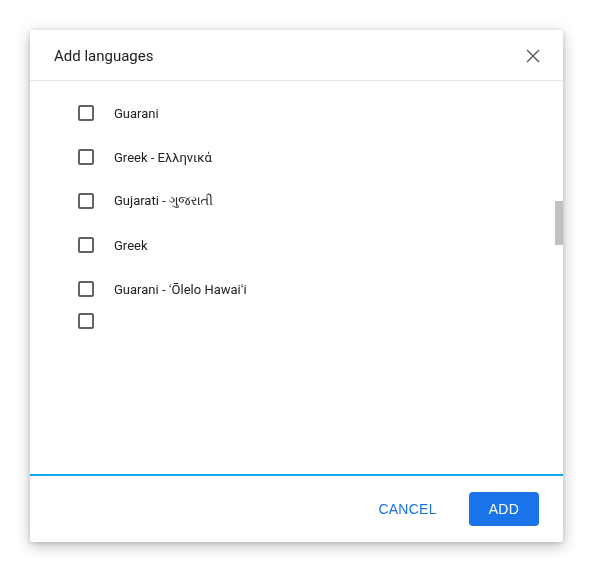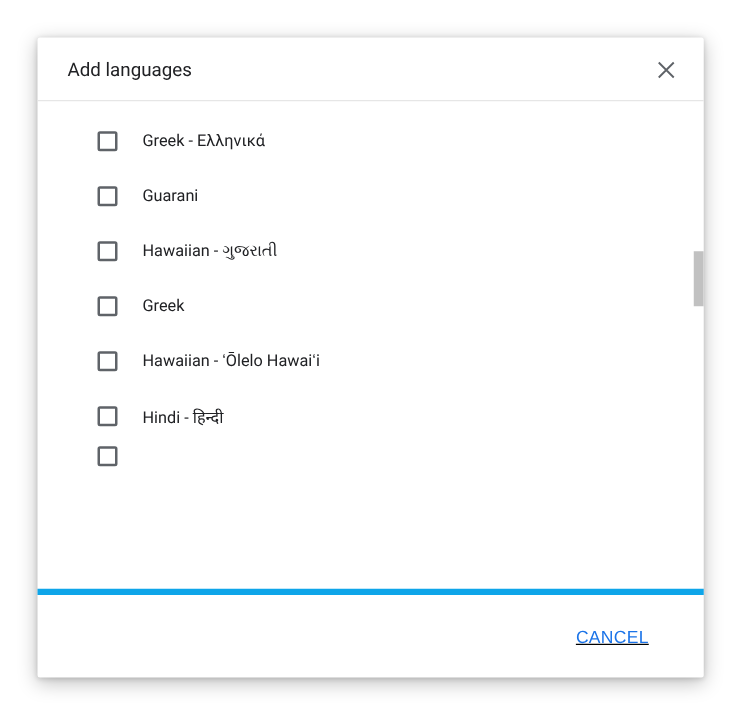--- a/index.html
+++ b/index.html
@@ -117,22 +117,21 @@
     height: 44px;
     background: #c1c1c1;
     border-radius: 0;
   }
   .dialog-footer {
     display: flex;
     justify-content: flex-end;
     align-items: center;
     padding: 16px 24px;
     gap: 12px;
-    border-top: 5px solid #0ea5e9;
-    text-decoration: underline;
+    border-top: 2px solid #0ea5e9;
   }
   .btn {
     font-size: 14px;
     font-weight: 500;
     letter-spacing: 0.25px;
     padding: 9px 20px;
     border-radius: 4px;
     cursor: pointer;
     border: none;
     background: transparent;
@@ -159,47 +158,44 @@
       <svg width="14" height="14" viewBox="0 0 14 14">
         <path d="M1 1 L13 13 M13 1 L1 13" stroke="#5f6368" stroke-width="1.5" fill="none"></path>
       </svg>
     </div>
   </div>
 
   <div class="dialog-body">
     <div class="list" id="lang-list">
         <div class="item">
           <div class="checkbox"></div>
+          <span class="item-label">Guarani</span>
+        </div>
+        <div class="item">
+          <div class="checkbox"></div>
           <span class="item-label">Greek - Ελληνικά</span>
         </div>
         <div class="item">
           <div class="checkbox"></div>
-          <span class="item-label">Guarani</span>
-        </div>
-        <div class="item">
-          <div class="checkbox"></div>
-          <span class="item-label">Hawaiian - ગુજરાતી</span>
+          <span class="item-label">Gujarati - ગુજરાતી</span>
         </div>
         <div class="item">
           <div class="checkbox"></div>
           <span class="item-label">Greek</span>
         </div>
         <div class="item">
           <div class="checkbox"></div>
-          <span class="item-label">Hawaiian - ʻŌlelo Hawaiʻi</span>
-        </div>
-        <div class="item">
-          <div class="checkbox"></div>
-          <span class="item-label">Hindi - हिन्दी</span>
+          <span class="item-label">Guarani - ʻŌlelo Hawaiʻi</span>
         </div>
         <div class="item item-partial">
           <div class="checkbox"></div>
         </div>
       </div>
     <div class="scrollbar">
       <div class="scroll-thumb"></div>
     </div>
   </div>
 
   <div class="dialog-footer">
     <button class="btn btn-cancel">CANCEL</button>
+    <button class="btn btn-add">ADD</button>
   </div>
 </div>
 
 </body></html>

